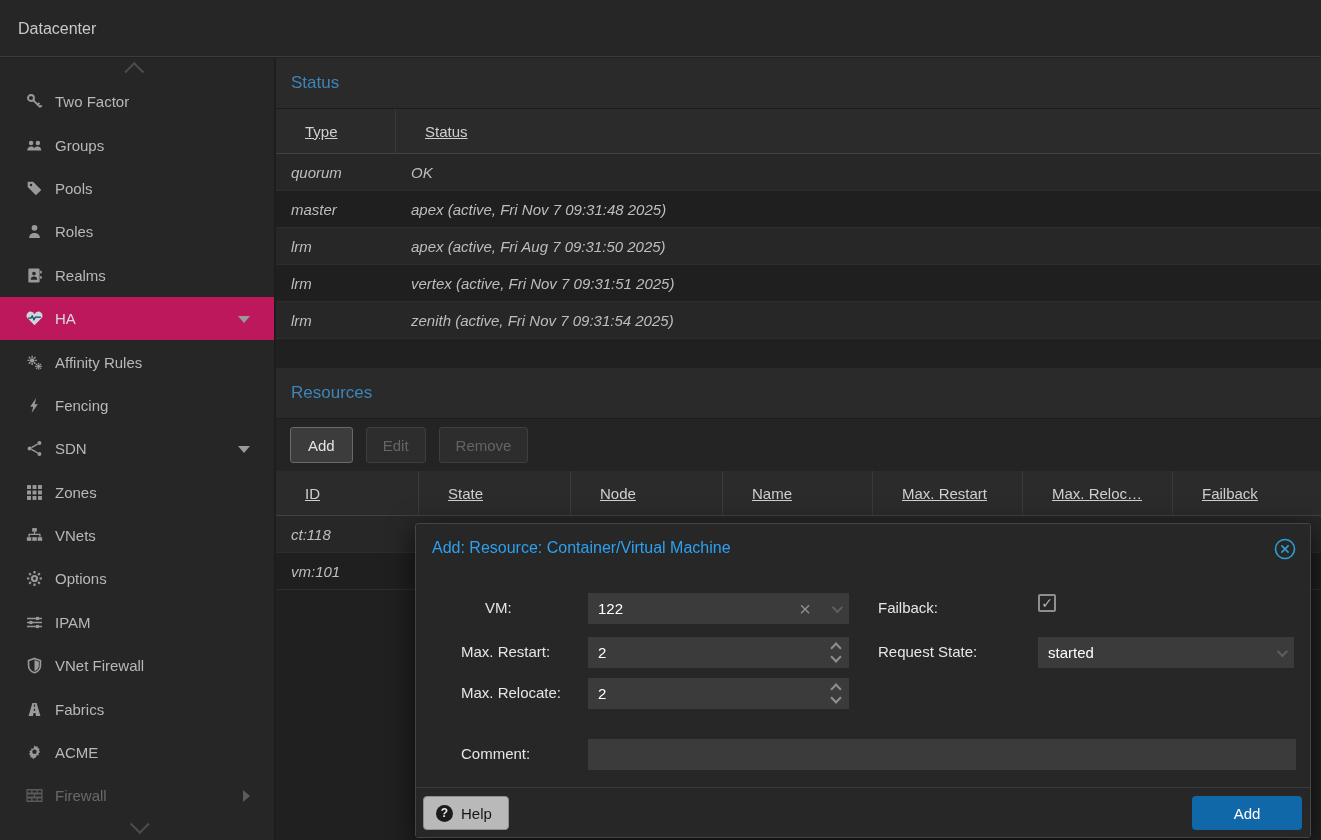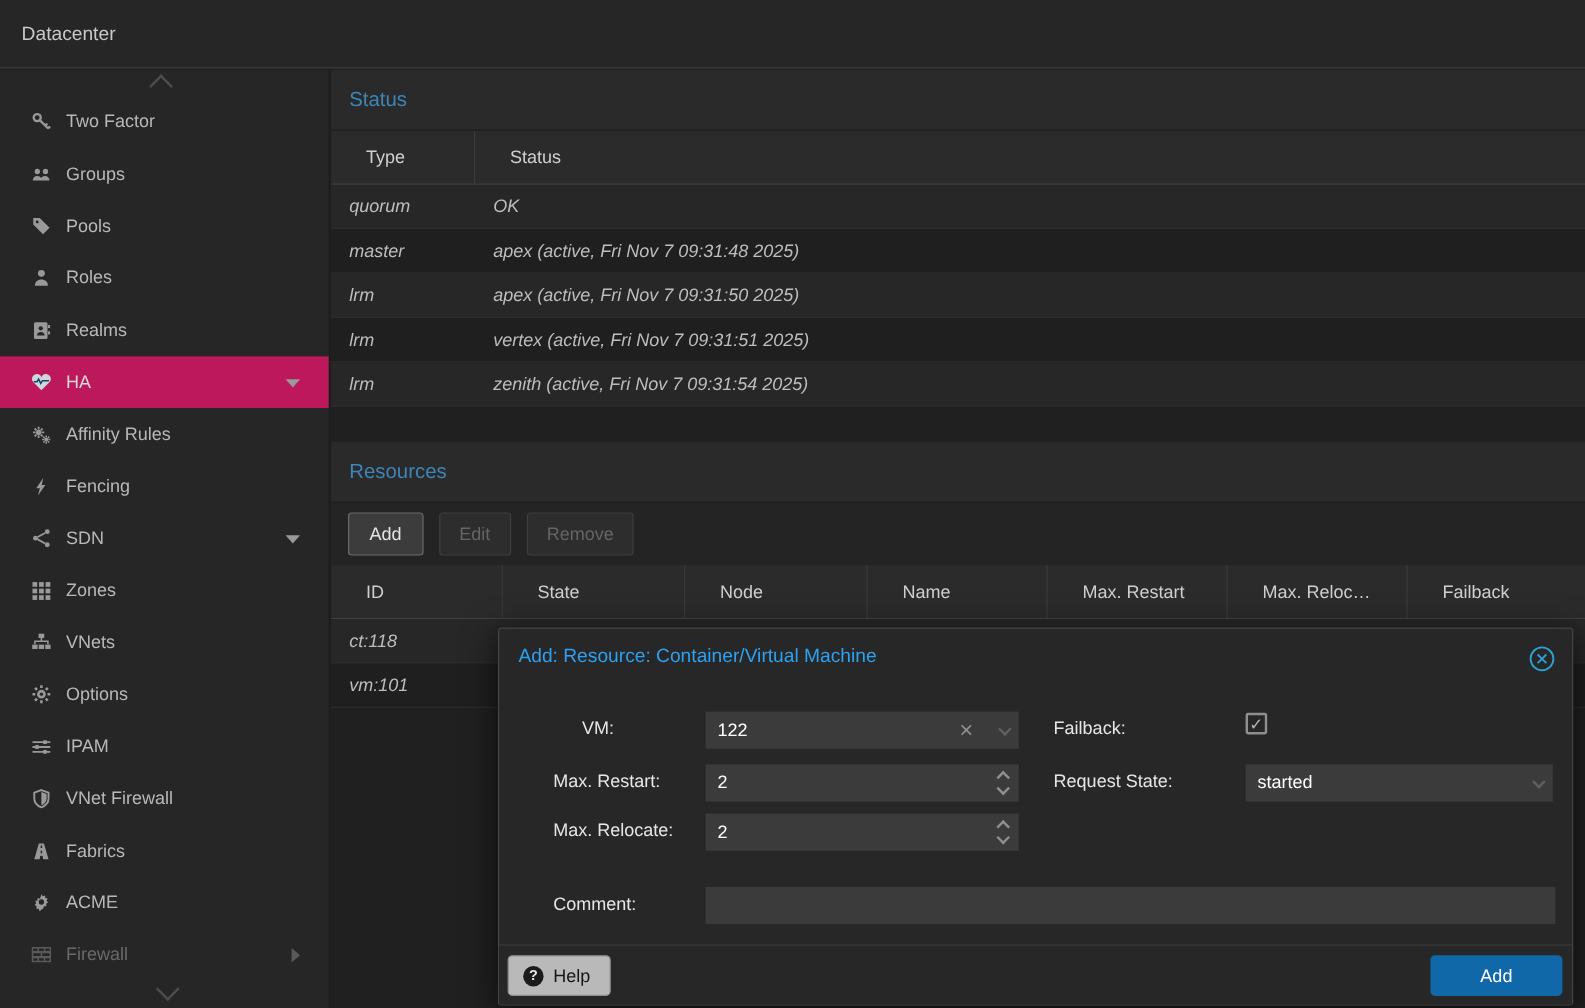--- a/index.html
+++ b/index.html
@@ -35,21 +35,21 @@
   .sidebar .scroll-bottom { position:absolute; bottom:0; left:0; width:100%; height:26px;
     background:#262626; display:flex; align-items:center; justify-content:center; }
 
   
   .main { position:absolute; left:276px; top:58px; right:0; bottom:0; background:#202020; }
   .section-strip { height:51px; background:#2a2a2a; border-bottom:1px solid #1c1c1c;
     display:flex; align-items:center; padding-left:15px; }
   .section-title { font-size:17px; color:#3e85b8; }
   .table-head { display:flex; height:45px; background:#2b2b2b; border-bottom:1px solid #424242; }
   .th { display:flex; align-items:center; padding-left:29px; font-size:15px; color:#cfcfcf;
-    border-right:1px solid #3a3a3a; }
+    border-right:1px solid #3a3a3a;text-decoration:underline; }
   .th:last-child { border-right:none; flex:1; }
   .t-row { display:flex; height:37px; border-bottom:1px solid #2d2d2d;font-style:italic; }
   .t-row.light { background:#272727; }
   .t-row.dark  { background:#1f1f1f; }
   .td { display:flex; align-items:center; padding-left:15px; font-size:15px; color:#bdbdbd;
     overflow:hidden; white-space:nowrap; }
   .td:last-child { flex:1; }
   .status-section { margin-bottom:29px; }
 
   
@@ -295,21 +295,21 @@
         <div class="t-row light">
           <div class="td" style="width: 120px;">quorum</div>
           <div class="td">OK</div>
         </div>
         <div class="t-row dark">
           <div class="td" style="width: 120px;">master</div>
           <div class="td">apex (active, Fri Nov 7 09:31:48 2025)</div>
         </div>
         <div class="t-row light">
           <div class="td" style="width: 120px;">lrm</div>
-          <div class="td">apex (active, Fri Nov 7 09:31:50 2025)</div>
+          <div class="td">apex (active, Fri Aug 7 09:31:50 2025)</div>
         </div>
         <div class="t-row dark">
           <div class="td" style="width: 120px;">lrm</div>
           <div class="td">vertex (active, Fri Nov 7 09:31:51 2025)</div>
         </div>
         <div class="t-row light">
           <div class="td" style="width: 120px;">lrm</div>
           <div class="td">zenith (active, Fri Nov 7 09:31:54 2025)</div>
         </div>
       </div>

